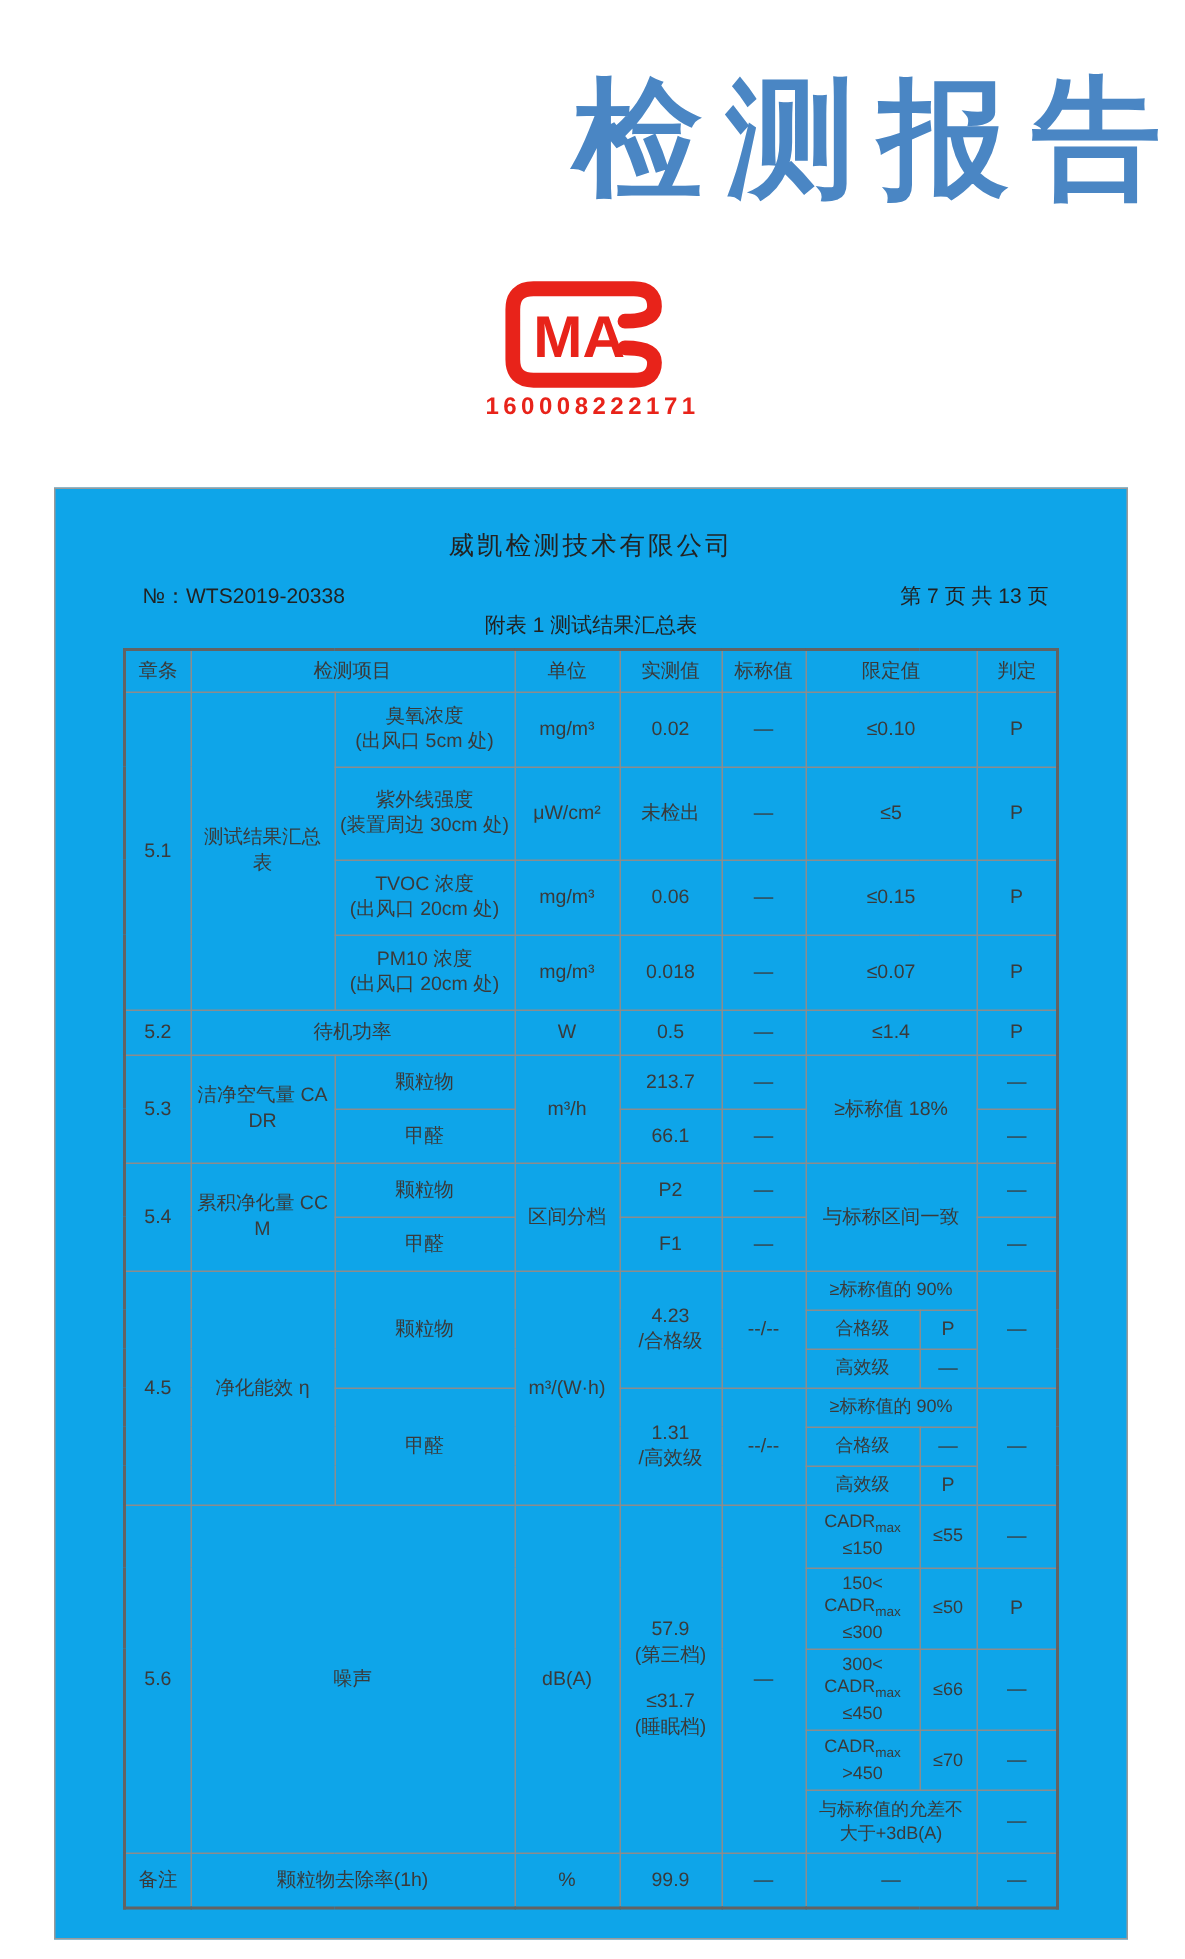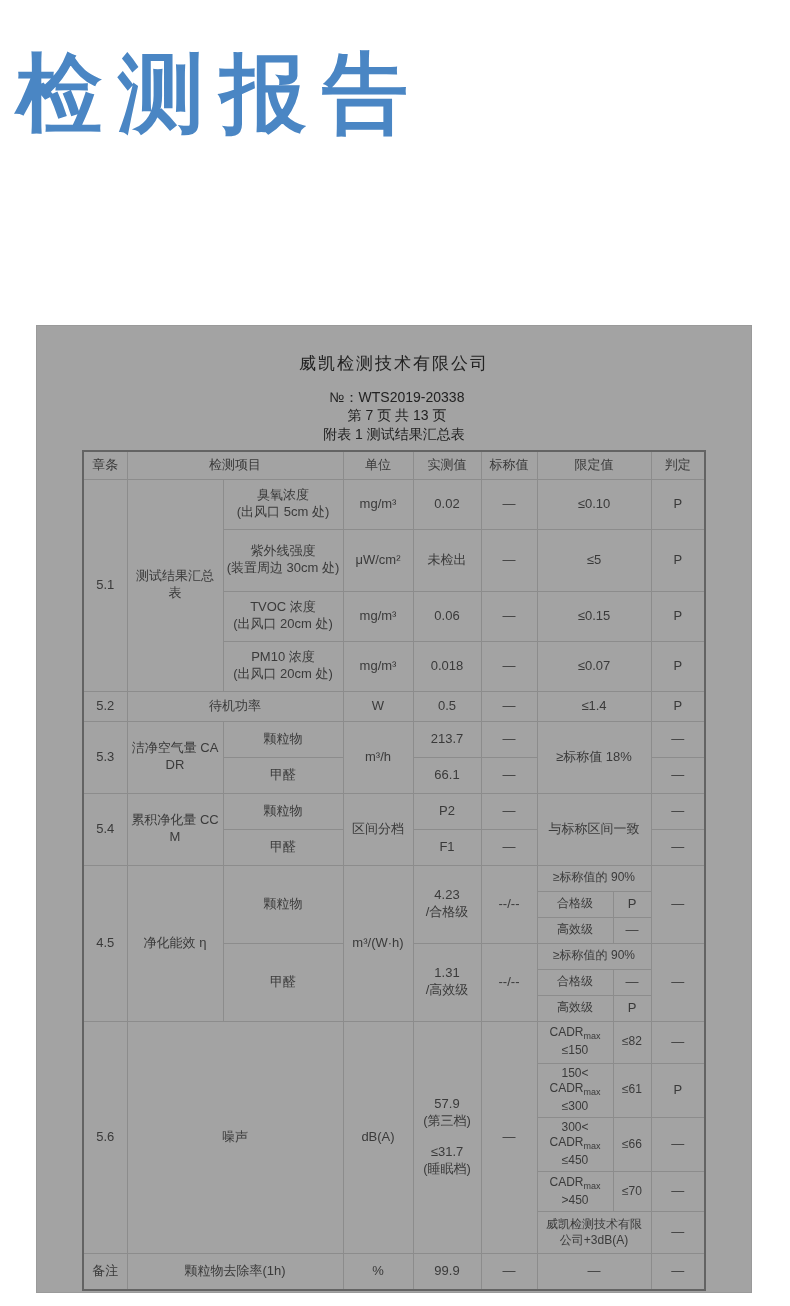--- a/index.html
+++ b/index.html
@@ -4,46 +4,46 @@
 <style>
   html,body{margin:0;padding:0;}
   body{
     width:790px;height:1306px;background:#ffffff;position:relative;
     font-family:"Liberation Sans", sans-serif;color:#333;
     overflow:hidden;
   }
   
   .report-title{
     position:absolute;top:46px;left:0;width:100%;
-    text-align:left;margin:0;
+    text-align:right;margin:0;
     font-size:86px;line-height:1.1;font-weight:900;
     color:#4a86c4;letter-spacing:16px;text-indent:16px;
     font-family:"Liberation Sans", sans-serif;
   }
   
   .logos{
     position:absolute;top:184px;left:0;width:100%;
     display:flex;justify-content:center;align-items:center;gap:26px;
   }
   .logo-block{display:flex;flex-direction:column;align-items:center;}
   .cma-number{
     color:#e8231a;font-weight:bold;font-size:16px;letter-spacing:3px;
     margin-top:1px;white-space:nowrap;
   }
   
   .doc{
     position:absolute;top:325px;left:36px;width:716px;height:968px;
-    box-sizing:border-box;border:1px solid #9a9a9a;background:#a3a3a3;
+    box-sizing:border-box;border:1px solid #9a9a9a;background:#0ea5e9;
   }
   .company{
     text-align:center;margin-top:26px;font-size:17px;letter-spacing:2px;color:#222;
   }
   .meta{
     display:flex;justify-content:space-between;align-items:center;
-    padding:0 52px 0 58px;margin-top:14px;font-size:14px;color:#222;flex-direction:column;
+    padding:0 52px 0 58px;margin-top:14px;font-size:14px;color:#222;
   }
   .meta .no{white-space:nowrap;}
   .table-title{text-align:center;font-size:14px;margin-top:1px;color:#222;}
   
   table.rt{
     border-collapse:collapse;table-layout:fixed;width:622px;
     margin:6px auto 13px;font-size:13px;color:#3a3a3a;
     border:2px solid #636363;
   }
   table.rt th, table.rt td{
@@ -63,20 +63,27 @@
   .m56-gap{height:14px;}
   .nowrap{white-space:nowrap;word-break:keep-all;}
 </style>
 </head>
 <body>
 
 <h1 class="report-title">检测报告</h1>
 
 <div class="logos">
 
+  <div class="logo-block">
+    <svg width="122" height="78" viewBox="0 0 124 78">
+      <path d="M84 30 Q104 30 104 20 Q104 8 90 8 H22 Q8 8 8 22 V56 Q8 70 22 70 H90 Q104 70 104 58 Q104 48 84 48" fill="none" stroke="#e8231a" stroke-width="10" stroke-linecap="round"></path>
+      <text x="53" y="54" text-anchor="middle" font-size="40" font-weight="900" fill="#e8231a" font-family="Liberation Sans, sans-serif">MA</text>
+    </svg>
+    <div class="cma-number">160008222171</div>
+  </div>
 
 
 </div>
 
 <div class="doc">
   <div class="company">威凯检测技术有限公司</div>
   <div class="meta">
     <span class="no"><span>№：</span><span>WTS2019-20338</span></span>
     <span>第 7 页 共 13 页</span>
   </div>
@@ -247,30 +254,30 @@
         <div class="m56-gap"></div>
         <div>≤31.7</div>
         <div>(睡眠档)</div>
       </td>
       <td rowspan="5">—</td>
       <td class="small nowrap">
         <div></div>
         <div><span>CADR</span><sub class="cadr-sub">max</sub></div>
         <div>≤150</div>
       </td>
-      <td class="small">≤82</td>
+      <td class="small">≤55</td>
       <td>—</td>
     </tr>
     <tr class="h-n2">
       <td class="small nowrap">
         <div>150&lt;</div>
         <div><span>CADR</span><sub class="cadr-sub">max</sub></div>
         <div>≤300</div>
       </td>
-      <td class="small">≤61</td>
+      <td class="small">≤50</td>
       <td>P</td>
     </tr>
     <tr class="h-n3">
       <td class="small nowrap">
         <div>300&lt;</div>
         <div><span>CADR</span><sub class="cadr-sub">max</sub></div>
         <div>≤450</div>
       </td>
       <td class="small">≤66</td>
       <td>—</td>
@@ -278,21 +285,21 @@
     <tr class="h-n4">
       <td class="small nowrap">
         <div></div>
         <div><span>CADR</span><sub class="cadr-sub">max</sub></div>
         <div>&gt;450</div>
       </td>
       <td class="small">≤70</td>
       <td>—</td>
     </tr>
     <tr class="h-n5">
-      <td colspan="2" class="small">威凯检测技术有限公司+3dB(A)</td>
+      <td colspan="2" class="small">与标称值的允差不大于+3dB(A)</td>
       <td>—</td>
     </tr>
 
     <tr class="h-note">
       <td>备注</td>
       <td colspan="2">颗粒物去除率(1h)</td>
       <td>%</td>
       <td>99.9</td>
       <td>—</td>
       <td colspan="2">—</td>

